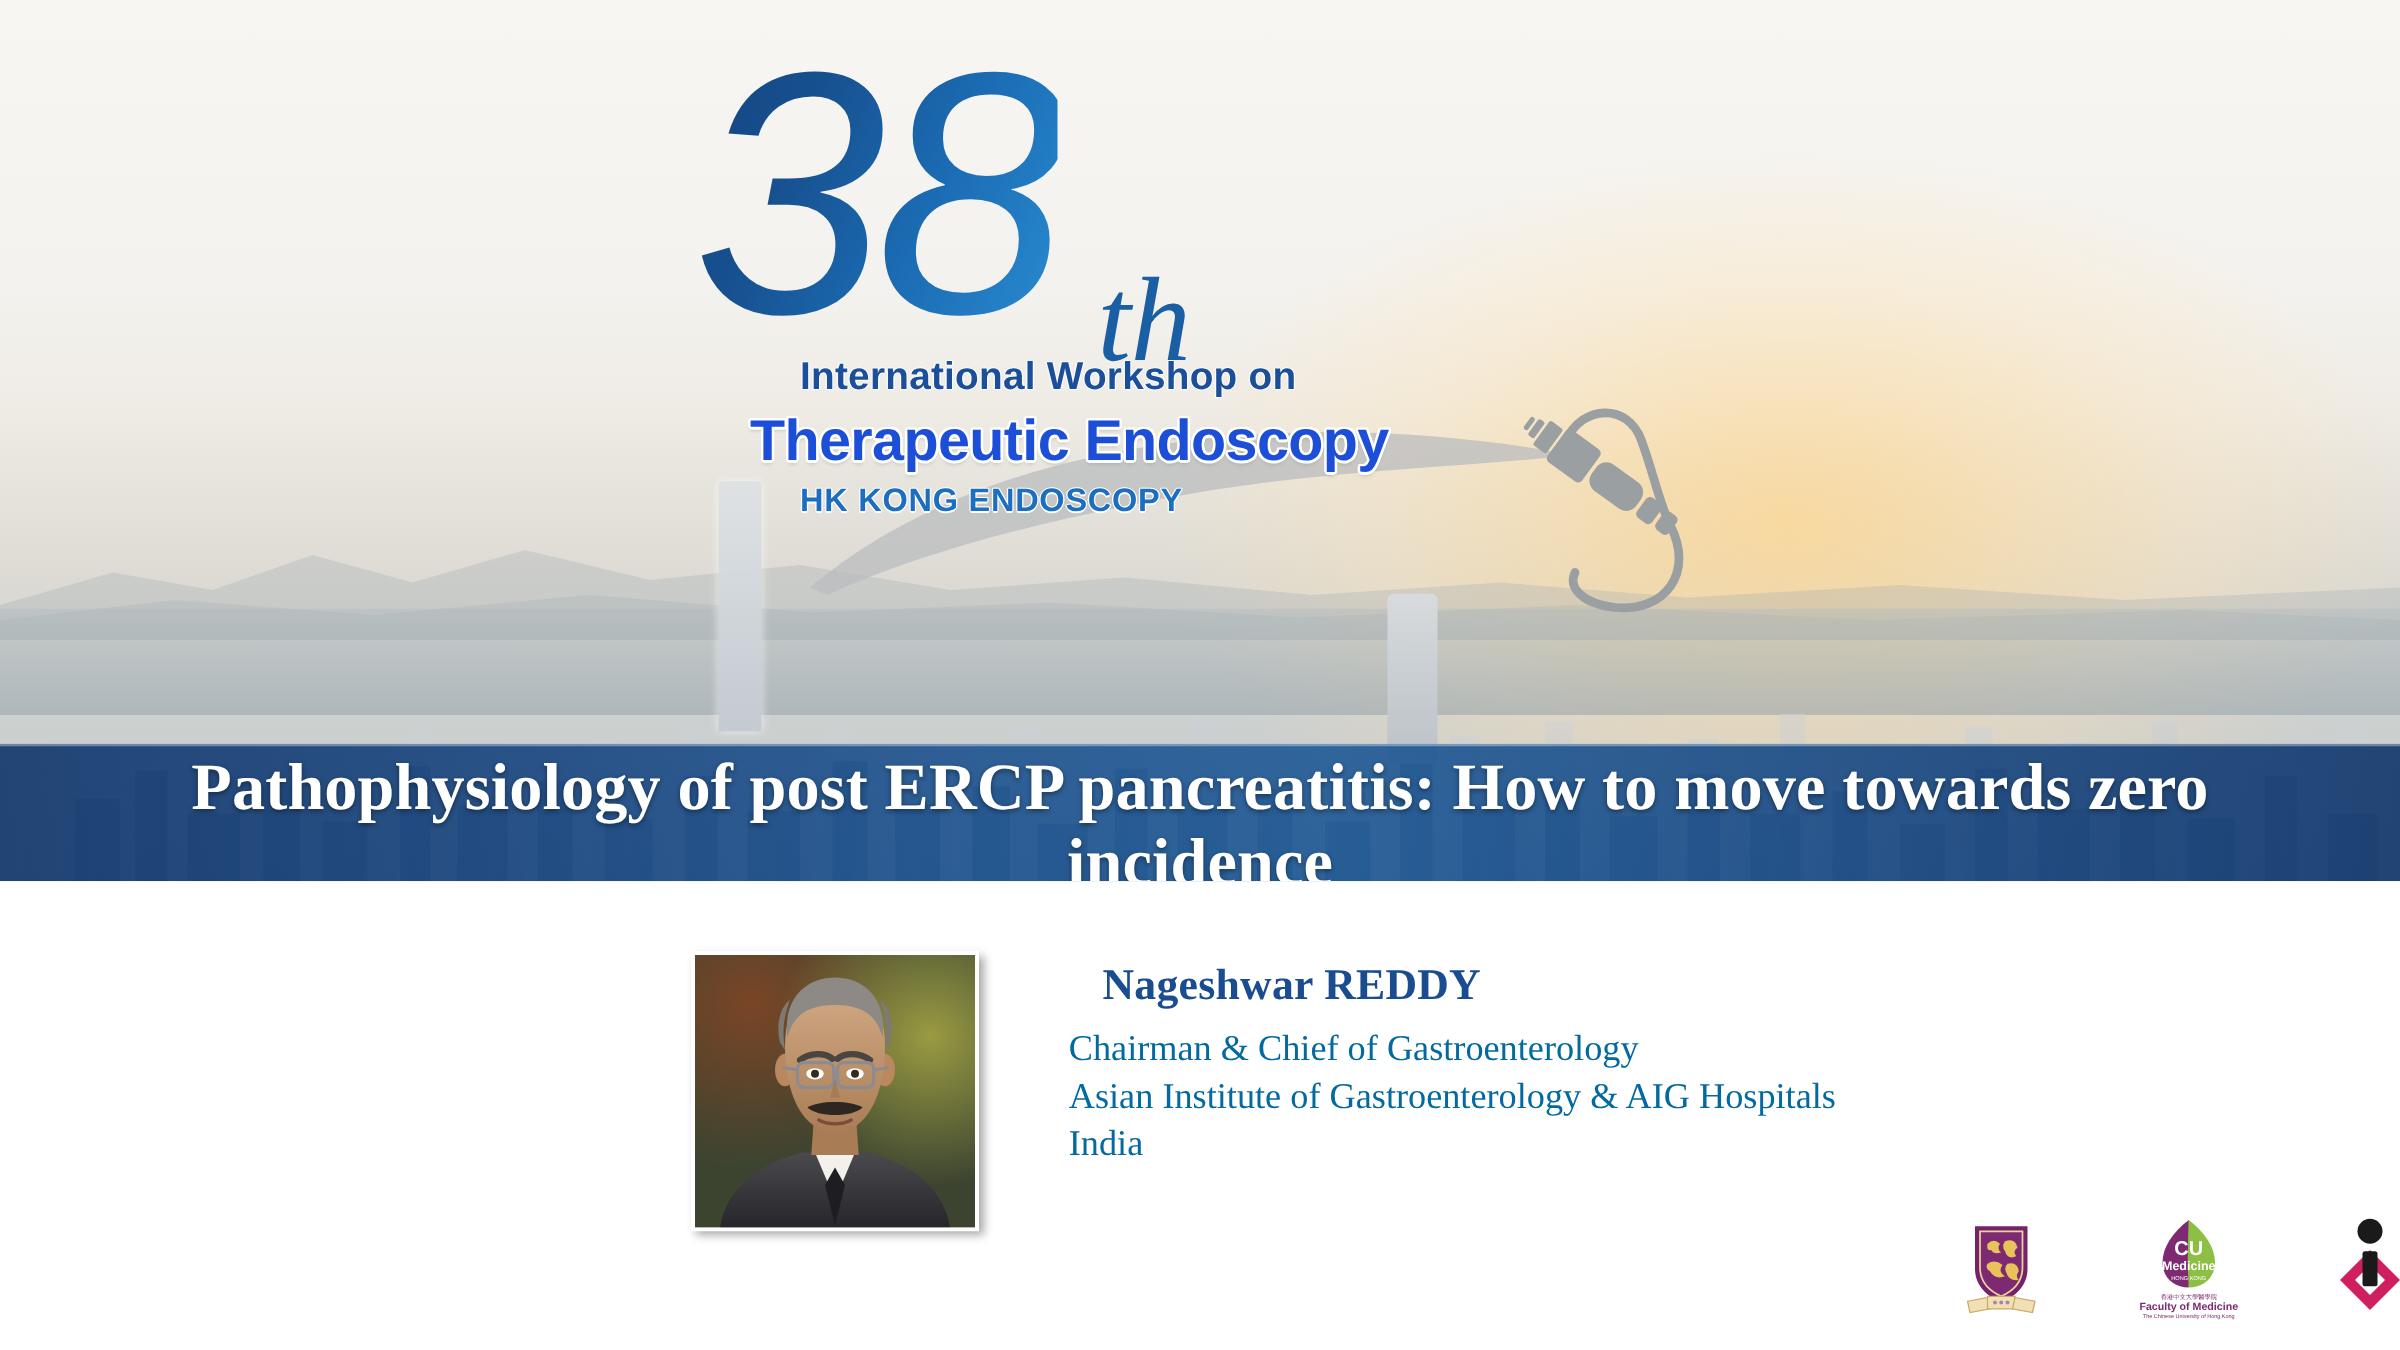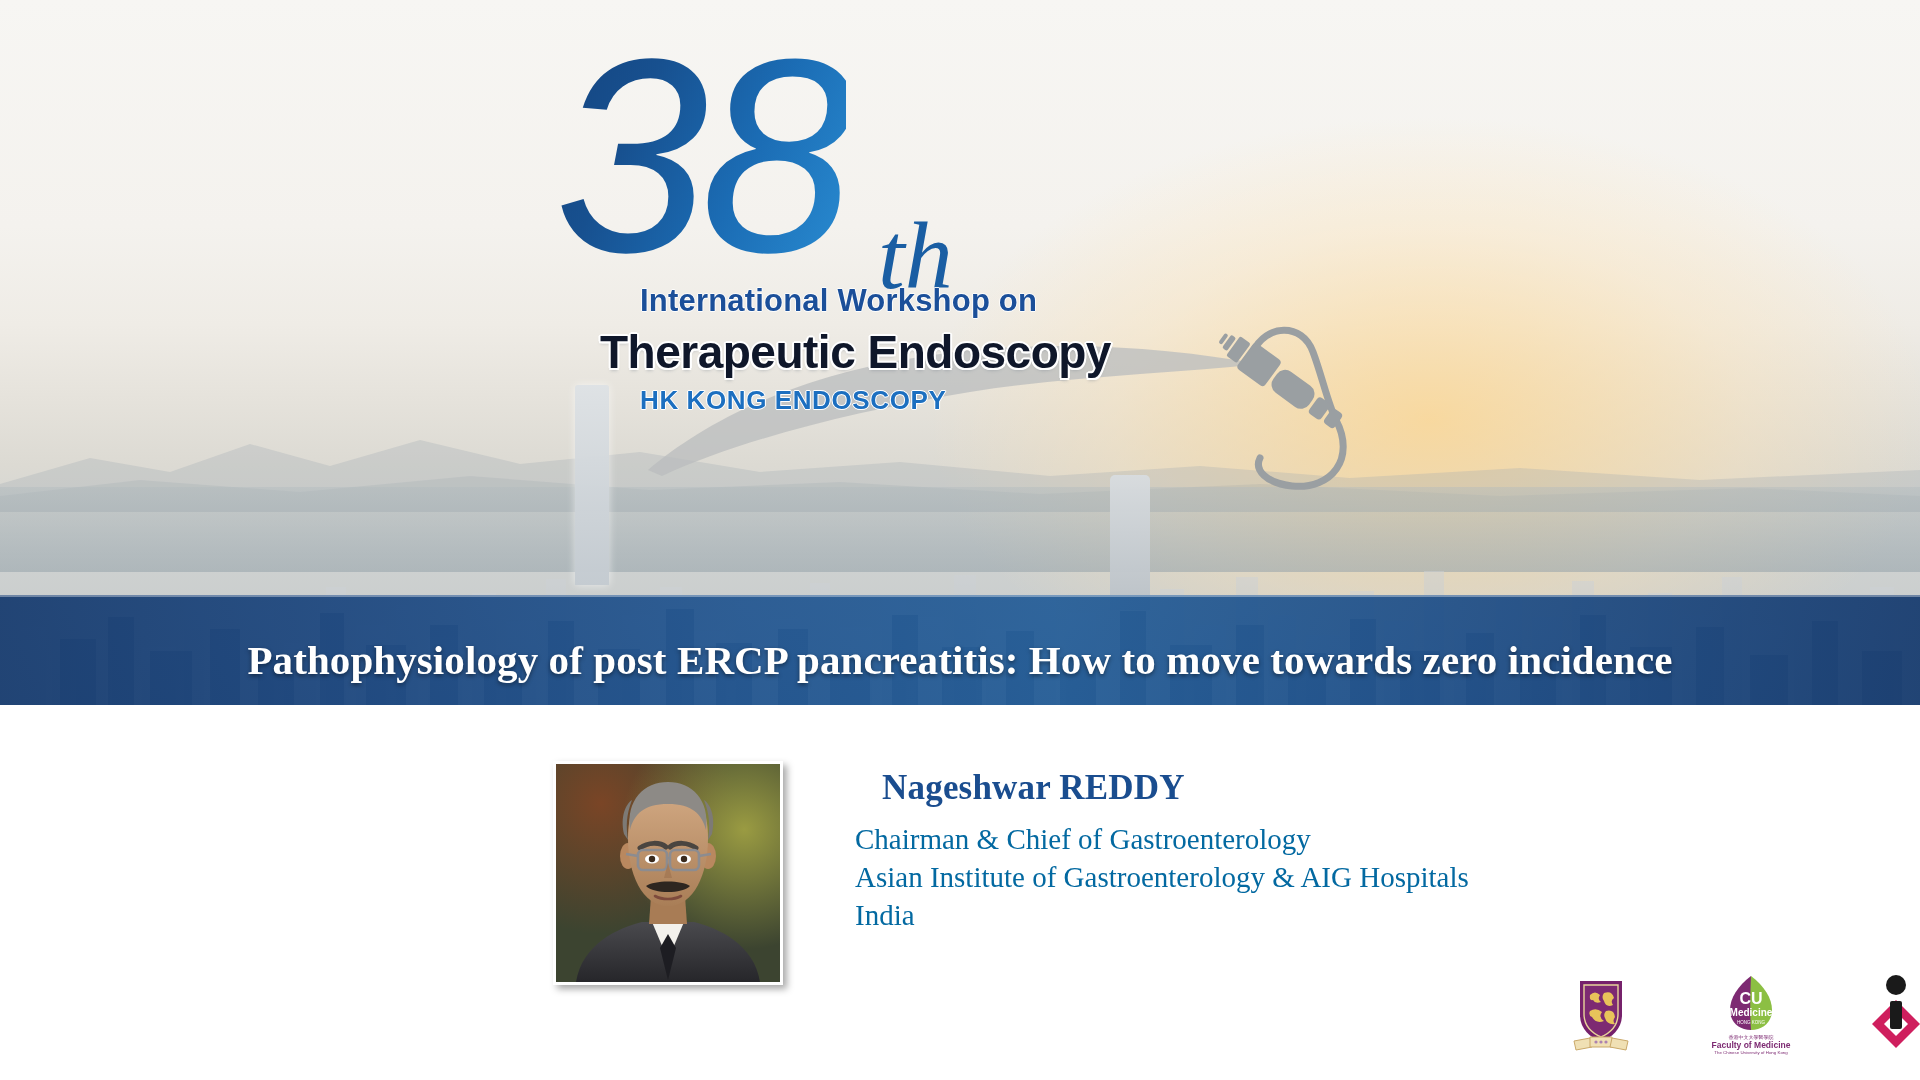--- a/index.html
+++ b/index.html
@@ -131,21 +131,21 @@
   }
 
   .te-line {
     position: absolute;
     left: 600px; top: 325px;
     width: 760px;
     font-family: "Liberation Sans", sans-serif;
     font-weight: bold;
     font-size: 46px;
     letter-spacing: -0.5px;
-    color: #0f172a;
+    color: #1d4ed8;
     -webkit-text-stroke: 1.6px #ffffff;
     paint-order: stroke fill;
     text-shadow:
        2px 0 0 #ffffff, -2px 0 0 #ffffff, 0 2px 0 #ffffff, 0 -2px 0 #ffffff,
        1.5px 1.5px 0 #ffffff, -1.5px 1.5px 0 #ffffff, 1.5px -1.5px 0 #ffffff, -1.5px -1.5px 0 #ffffff,
        0 3px 3px rgba(120,130,140,.35);
   }
 
   .hk-line {
     position: absolute;
@@ -202,21 +202,21 @@
   .title-banner .toprule {
     position: absolute; left: 0; top: 0; width: 100%; height: 2px;
     background: rgba(255,255,255,.35);
   }
   .banner-title {
     position: absolute;
     left: 0; top: 0; width: 1920px; height: 130px;
     display: flex; align-items: center; justify-content: center;
     font-family: "Liberation Serif", serif;
     font-weight: bold;
-    font-size: 41px;
+    font-size: 53px;
     color: #ffffff;
     letter-spacing: .1px;
     text-shadow: 0 2px 4px rgba(0,0,0,.45);
     padding: 0 40px;
     box-sizing: border-box;
     text-align: center;
   }
 
   
   .speaker-photo {

